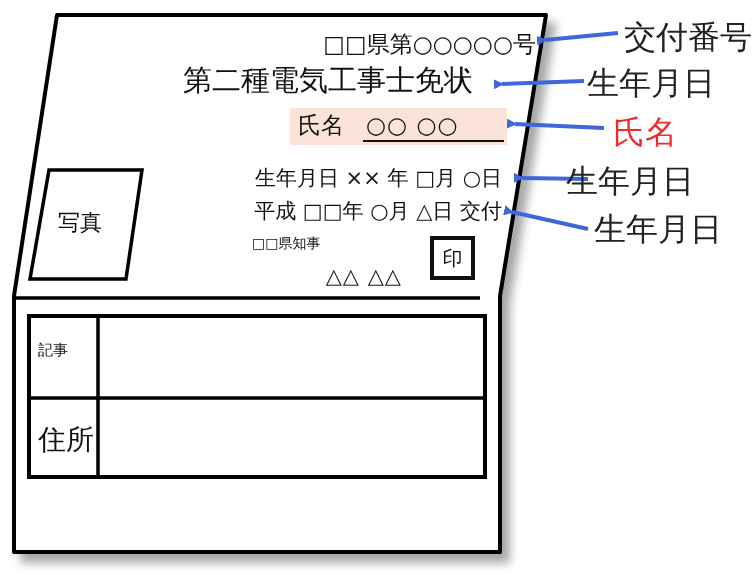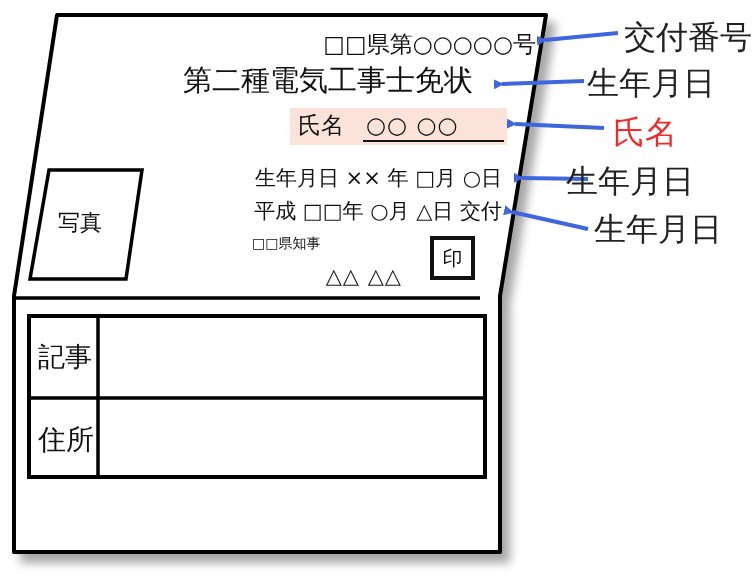--- a/index.html
+++ b/index.html
@@ -14,21 +14,21 @@
     #namelabel { left: 298px; top: 114px; font-size: 23px; }
     #namevalue { left: 366px; top: 114px; font-size: 23px; letter-spacing: 1px; }
     #nameline { position: absolute; left: 363px; top: 140px; width: 141px; height: 2px; background: #111; }
     #birth { right: 250px; top: 168px; font-size: 21px; }
     #issue { right: 250px; top: 201px; font-size: 21px; }
     #gov  { right: 360px; top: 236px; font-size: 14px; width: 140px; text-align: left; }
     #govname { right: 350px; top: 266px; font-size: 21px; letter-spacing: 1px; }
     #photo { left: 58px; top: 212px; font-size: 22px; }
     #seal { left: 430px; top: 236px; width: 45px; height: 44px; border: 4px solid #111; box-sizing: border-box;
             font-size: 20px; display: flex; align-items: center; justify-content: center; position: absolute; }
-    #memo { left: 38px; top: 343px; font-size: 27px; }
+    #memo { left: 38px; top: 343px; font-size: 15px; }
     #addr { left: 38px; top: 426px; font-size: 28px; }
     .lbl { position: absolute; font-size: 32px; white-space: nowrap; line-height: 1; color: #222; }
     #l1 { left: 624px; top: 21px; }
     #l2 { left: 587px; top: 67px; }
     #l3 { left: 613px; top: 116px; color: #f02a2a; }
     #l4 { left: 566px; top: 165px; }
     #l5 { left: 594px; top: 213px; }
   </style>
 </head>
 <body>

